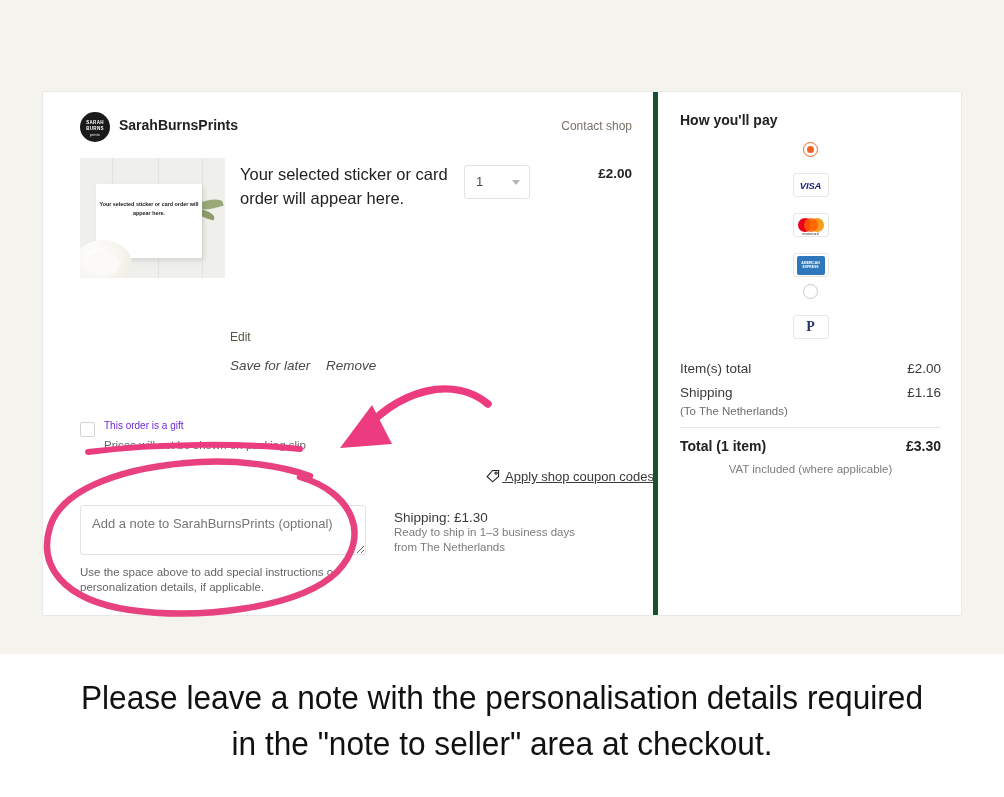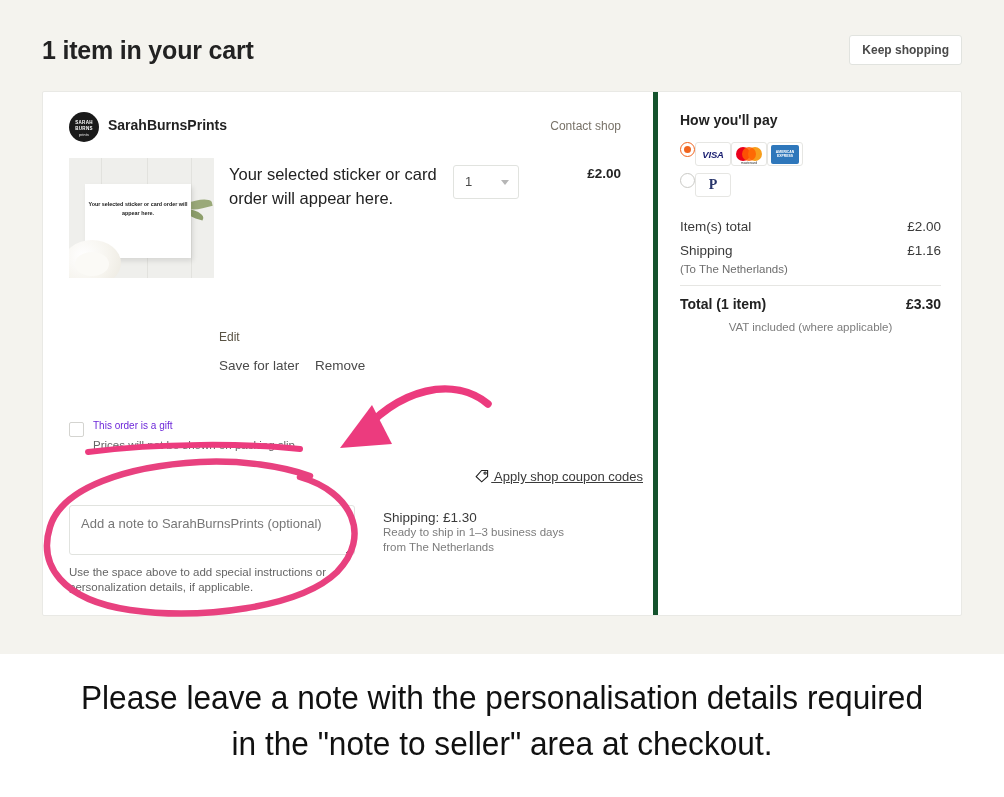--- a/index.html
+++ b/index.html
@@ -59,21 +59,21 @@
     width: 920px;
     height: 525px;
     background: #ffffff;
     border: 1px solid #e9e9e5;
     border-radius: 2px;
   }
 
   
   #cart-left {
     position: absolute;
-    left: 4px; top: 0;
+    left: 15px; top: 0;
     width: 610px; height: 100%;
     padding: 20px 22px;
   }
 
   #shop-row {
     position: relative;
     height: 34px;
   }
   #shop-avatar {
     position: absolute;
@@ -165,20 +165,21 @@
   #edit-link {
     display: block;
     font-size: 12px;
     color: #595243;
     text-decoration: none;
     cursor: pointer;
   }
   #secondary-actions {
     margin-top: 14px;
     font-size: 13.5px;
+    font-style: italic;
   }
   #secondary-actions a {
     color: #4a4a4a;
     text-decoration: none;
     cursor: pointer;
     margin-right: 12px;
   }
 
   
   #gift-block {
@@ -277,23 +278,24 @@
     padding: 20px 22px;
   }
   #pay-heading {
     font-size: 14px;
     font-weight: bold;
     color: #222222;
     margin-bottom: 14px;
   }
   .pay-row {
     display: flex;
-    align-items: flex-start;
-    gap: 0;
+    align-items: center;
+    gap: 16px;
     margin-bottom: 7px;
+    flex-direction: column;
   }
   .radio {
     width: 15px; height: 15px;
     border-radius: 50%;
     border: 1px solid #c9c9c5;
     background: #ffffff;
     position: relative;
     cursor: pointer;
     flex: 0 0 auto;
   }
@@ -463,24 +465,20 @@
     border-radius: 0 60% 0 60%;
     background: #8d9e6b;
     transform: rotate(18deg);
   }
 </style>
 </head>
 <body>
 
 <div id="screenshot-region">
 
-  <div id="page-header">
-    <div id="cart-title">1 item in your cart</div>
-    <button id="keep-shopping-button">Keep shopping</button>
-  </div>
 
   <div id="cart-card">
 
     <div id="cart-left">
 
       <div id="shop-row">
         <div id="shop-avatar">
           <div class="av-l1">SARAH</div>
           <div class="av-l2">BURNS</div>
           <div class="av-l3">prints</div>

